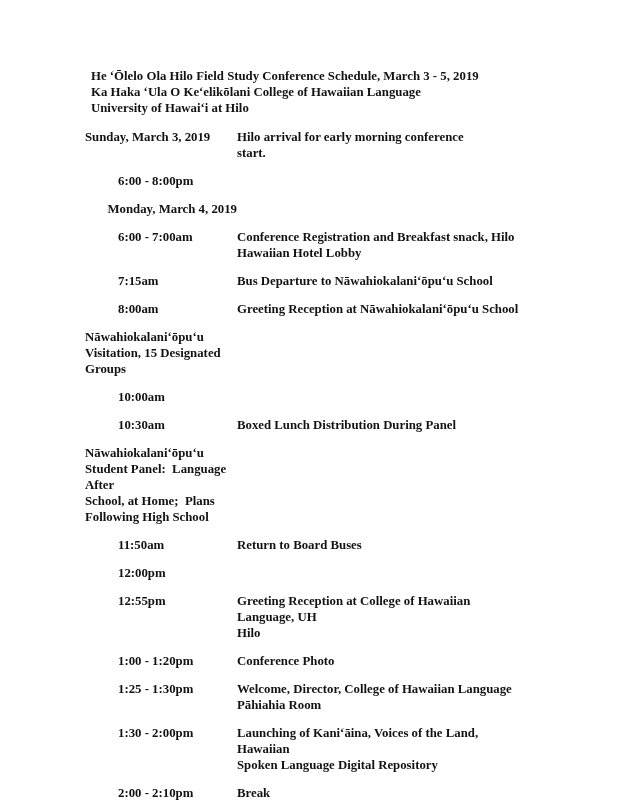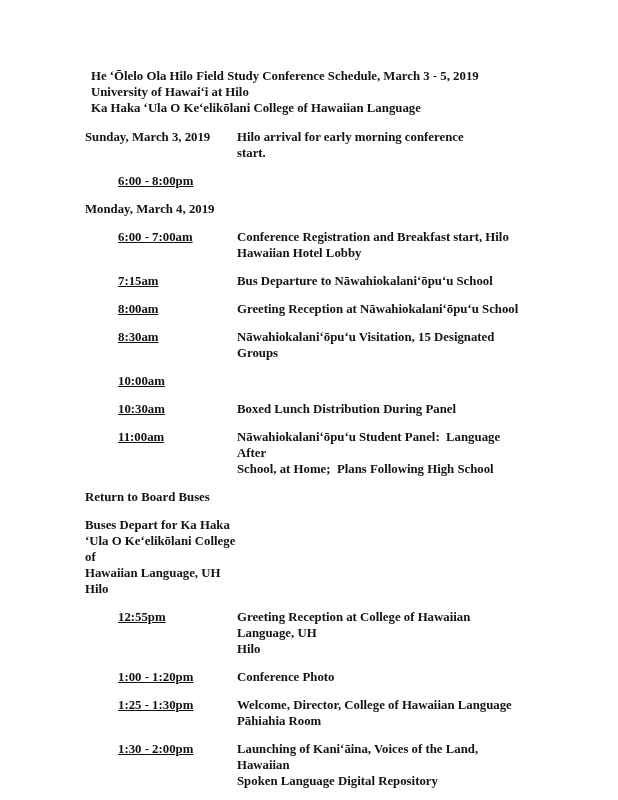--- a/index.html
+++ b/index.html
@@ -28,105 +28,103 @@
   .hline {
     white-space: pre-wrap;
   }
   .row {
     display: grid;
     grid-template-columns: 152px 1fr;
     margin-bottom: 12px;
   }
   .gap-before {
     margin-top: 12px;
+    text-align: right;
   }
   .col-label {
     white-space: nowrap;
   }
   .col-time {
     padding-left: 33px;
     white-space: nowrap;
-    text-decoration: underline;
   }
   .col-desc {
     white-space: pre-wrap;
     max-width: 366px;
   }
   .it {
   }
 </style>
 </head>
 <body>
 
 <div class="page">
 
   <div class="header">
     <div class="hline">He ʻŌlelo Ola Hilo Field Study Conference Schedule, March 3 - 5, 2019</div>
+    <div class="hline">Ka Haka ʻUla O Keʻelikōlani College of Hawaiian Language</div>
     <div class="hline">University of Hawaiʻi at Hilo</div>
-    <div class="hline">Ka Haka ʻUla O Keʻelikōlani College of Hawaiian Language</div>
   </div>
 
   <div class="row">
     <div class="col-label">Sunday, March 3, 2019</div>
     <div class="col-desc">Hilo arrival for early morning conference
 start.</div>
   </div>
 
   <div class="row">
     <div class="col-time">6:00 - 8:00pm</div>
   </div>
 
   <div class="row gap-before">
     <div class="col-label">Monday, March 4, 2019</div>
     <div class="col-desc"></div>
   </div>
 
   <div class="row">
     <div class="col-time">6:00 - 7:00am</div>
-    <div class="col-desc">Conference Registration and Breakfast start, Hilo
+    <div class="col-desc">Conference Registration and Breakfast snack, Hilo
 Hawaiian Hotel Lobby</div>
   </div>
 
   <div class="row">
     <div class="col-time">7:15am</div>
     <div class="col-desc">Bus Departure to Nāwahiokalaniʻōpuʻu School</div>
   </div>
 
   <div class="row">
     <div class="col-time">8:00am</div>
     <div class="col-desc">Greeting Reception at Nāwahiokalaniʻōpuʻu School</div>
   </div>
 
   <div class="row">
-    <div class="col-time">8:30am</div>
     <div class="col-desc">Nāwahiokalaniʻōpuʻu Visitation, 15 Designated Groups</div>
   </div>
 
   <div class="row">
     <div class="col-time">10:00am</div>
   </div>
 
   <div class="row">
     <div class="col-time">10:30am</div>
     <div class="col-desc">Boxed Lunch Distribution During Panel</div>
   </div>
 
   <div class="row">
-    <div class="col-time">11:00am</div>
     <div class="col-desc">Nāwahiokalaniʻōpuʻu Student Panel:  Language After
 School, at Home;  Plans Following High School</div>
   </div>
 
   <div class="row">
+    <div class="col-time">11:50am</div>
     <div class="col-desc">Return to Board Buses</div>
   </div>
 
   <div class="row">
-    <div class="col-desc">Buses Depart for Ka Haka ʻUla O Keʻelikōlani College of
-Hawaiian Language, UH Hilo</div>
+    <div class="col-time">12:00pm</div>
   </div>
 
   <div class="row">
     <div class="col-time">12:55pm</div>
     <div class="col-desc">Greeting Reception at College of Hawaiian Language, UH
 Hilo</div>
   </div>
 
   <div class="row">
     <div class="col-time">1:00 - 1:20pm</div>
@@ -138,14 +136,18 @@
     <div class="col-desc">Welcome, Director, College of Hawaiian Language
 Pāhiahia Room</div>
   </div>
 
   <div class="row">
     <div class="col-time">1:30 - 2:00pm</div>
     <div class="col-desc"><span>Launching of Kaniʻāina, </span><span class="it">Voices of the Land,</span><span> Hawaiian
 Spoken Language Digital Repository</span></div>
   </div>
 
+  <div class="row">
+    <div class="col-time">2:00 - 2:10pm</div>
+    <div class="col-desc">Break</div>
+  </div>
 
 </div>
 
 </body></html>

